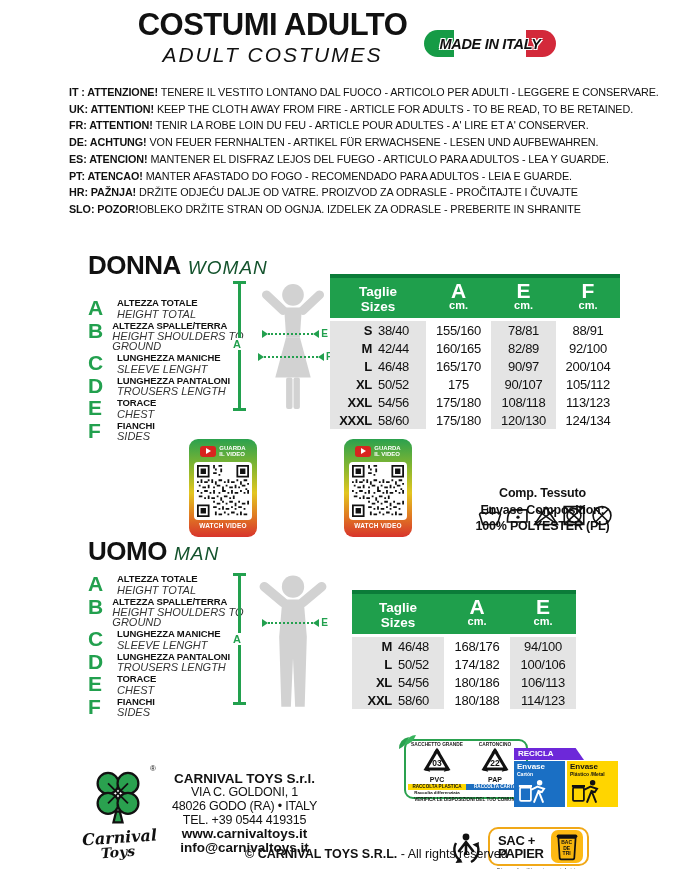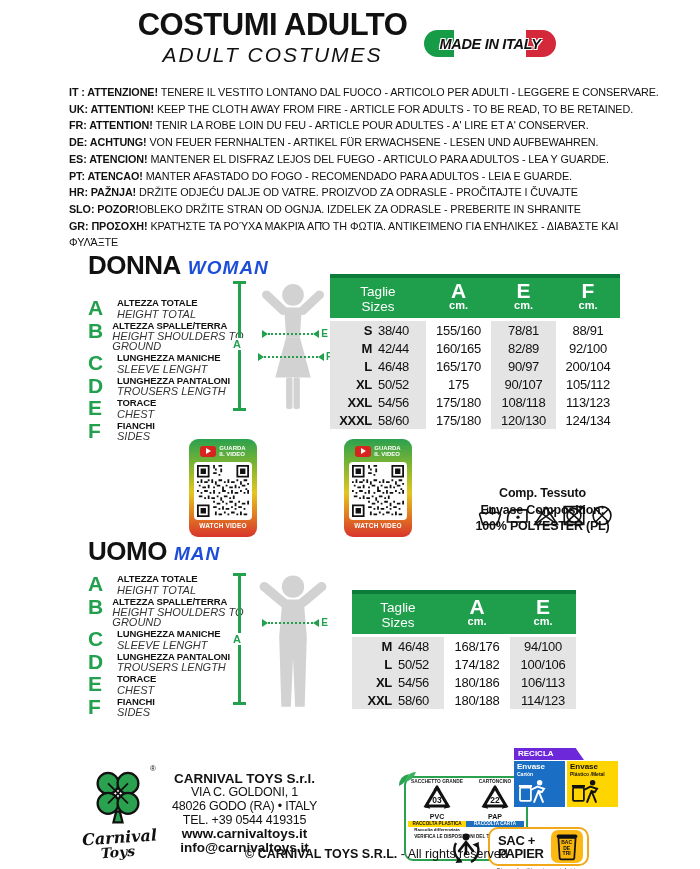--- a/index.html
+++ b/index.html
@@ -18,21 +18,21 @@
   .badge .badge-text{position:absolute;inset:0;display:flex;align-items:center;justify-content:center;
         font-size:14.5px;font-weight:800;font-style:italic;color:#111;letter-spacing:-.3px;
         text-shadow:-1px -1px 0 #fff,1px -1px 0 #fff,-1px 1px 0 #fff,1px 1px 0 #fff;}
   
   .warnings{position:absolute;left:69px;top:84px;width:600px;font-size:10.8px;line-height:16.7px;
             letter-spacing:-.1px;}
   .warn b{font-weight:700;}
   
   .sec-title{position:absolute;left:88px;}
   .sec-it{font-size:26px;font-weight:800;letter-spacing:-.5px;}
-  .sec-en{font-size:19px;font-style:italic;font-weight:700;margin-left:7px;letter-spacing:1px;color:#1d4ed8;}
+  .sec-en{font-size:19px;font-style:italic;font-weight:400;margin-left:7px;letter-spacing:1px;color:#14532d;}
   
   .legend{position:absolute;left:88px;width:165px;}
   .leg-item{display:flex;gap:9px;margin-bottom:2px;}
   .leg-letter{font-size:21px;font-weight:800;color:#22a04e;width:20px;line-height:20px;}
   .leg-it{font-size:9.5px;font-weight:700;line-height:10.5px;letter-spacing:-.1px;}
   .leg-en{font-size:11px;font-style:italic;line-height:10px;color:#333;}
   
   .figure{position:absolute;width:110px;}
   .a-line{position:absolute;left:6px;top:0;bottom:0;width:3px;background:#22a04e;}
   .a-cap{position:absolute;left:1px;width:13px;height:3px;background:#22a04e;}
@@ -46,21 +46,21 @@
   .m-arrow .tri-l{width:0;height:0;border-top:4px solid transparent;border-bottom:4px solid transparent;
                   border-right:6px solid #22a04e;}
   .m-arrow .dots{flex:1;border-top:2px dotted #22a04e;height:0;}
   .m-arrow .m-label{font-size:10px;font-weight:800;color:#22a04e;margin-left:2px;line-height:8px;}
   
   .size-table{position:absolute;display:grid;}
   .st-donna{left:330px;top:274px;grid-template-columns:96px 65px 65px 64px;}
   .st-uomo{left:352px;top:590px;grid-template-columns:92px 66px 66px;}
   .th{background:#1f9f4c;color:#fff;text-align:center;border-top:4px solid #0b7c39;
       border-bottom:3px solid #fff;padding:3px 0 4px;}
-  .th-sizes div{font-size:13.5px;font-weight:400;line-height:15px;}
+  .th-sizes div{font-size:13.5px;font-weight:700;line-height:15px;}
   .th-sizes{padding-top:6px;}
   .th-letter{font-size:21px;font-weight:800;line-height:19px;}
   .th-unit{font-size:11px;font-weight:600;line-height:11px;}
   .td{font-size:13px;text-align:center;padding:1.5px 0;letter-spacing:-.3px;}
   .td-gray{background:#e4e4e4;}
   .td-size{display:flex;justify-content:center;gap:6px;}
   .td-size b{width:36px;text-align:right;font-weight:700;}
   .td-size span{width:42px;text-align:left;}
   
   .qr-badge{position:absolute;top:439px;width:68px;height:98px;border-radius:9px;
@@ -88,21 +88,21 @@
      line-height:15px;transform:rotate(-4deg);}
   .logo-toys{font-family:"DejaVu Serif",serif;font-style:italic;font-weight:700;font-size:14px;
      line-height:14px;transform:rotate(-4deg);}
   .address{position:absolute;left:152px;top:772px;width:185px;text-align:center;}
   .addr-company{font-size:13.5px;font-weight:800;line-height:14px;}
   .addr-line{font-size:12.5px;line-height:13.8px;letter-spacing:-.2px;}
   .addr-bold{font-size:13.5px;font-weight:800;line-height:14px;}
   .copyright{position:absolute;left:245px;top:847px;font-size:12.5px;}
   .copyright b{font-weight:700;}
   
-  .ric-box{position:absolute;left:404px;top:776px;width:124px;height:85px;border:2px solid #2aa14f;
+  .ric-box{position:absolute;left:404px;top:739px;width:124px;height:60px;border:2px solid #2aa14f;
      border-radius:9px;background:#fff;box-sizing:border-box;padding:1px 2px;}
   .ric-leaf{position:absolute;left:-9px;top:-8px;}
   .ric-cols{display:flex;}
   .ric-col{width:50%;text-align:center;}
   .ric-col-label{font-size:4.8px;font-weight:700;line-height:5.2px;color:#222;}
   .mobius{position:relative;width:34px;height:29px;margin:0 auto;}
   .mobius svg{position:absolute;inset:0;}
   .mobius .mob-num{position:absolute;left:0;right:0;top:11px;font-size:8.5px;font-weight:800;
      text-align:center;}
   .mob-mat{font-size:7px;font-weight:800;line-height:7px;}
@@ -174,21 +174,20 @@
 
   <div class="warnings">
     <div class="warn"><b>IT : ATTENZIONE!</b> <span>TENERE IL VESTITO LONTANO DAL FUOCO - ARTICOLO PER ADULTI - LEGGERE E CONSERVARE.</span></div>
     <div class="warn"><b>UK: ATTENTION!</b> <span>KEEP THE CLOTH AWAY FROM FIRE - ARTICLE FOR ADULTS - TO BE READ, TO BE RETAINED.</span></div>
     <div class="warn"><b>FR: ATTENTION!</b> <span>TENIR LA ROBE LOIN DU FEU - ARTICLE POUR ADULTES  - A' LIRE ET A' CONSERVER.</span></div>
     <div class="warn"><b>DE: ACHTUNG!</b> <span>VON FEUER FERNHALTEN - ARTIKEL FÜR ERWACHSENE  - LESEN UND AUFBEWAHREN.</span></div>
     <div class="warn"><b>ES: ATENCION!</b> <span>MANTENER EL DISFRAZ LEJOS DEL FUEGO -  ARTICULO PARA ADULTOS - LEA Y GUARDE.</span></div>
     <div class="warn"><b>PT: ATENCAO!</b> <span>MANTER AFASTADO DO FOGO - RECOMENDADO PARA ADULTOS - LEIA E GUARDE.</span></div>
     <div class="warn"><b>HR: PAŽNJA!</b> <span>DRŽITE ODJEĆU DALJE OD VATRE. PROIZVOD ZA ODRASLE - PROČITAJTE I ČUVAJTE</span></div>
     <div class="warn"><b>SLO: POZOR!</b><span>OBLEKO DRŽITE STRAN OD OGNJA. IZDELEK ZA ODRASLE - PREBERITE IN SHRANITE</span></div>
-    <div class="warn"><b>GR: ΠΡΟΣΟΧΗ!</b> <span>ΚΡΑΤΉΣΤΕ ΤΑ ΡΟΎΧΑ ΜΑΚΡΙΆ ΑΠΌ ΤΗ ΦΩΤΙΆ. ΑΝΤΙΚΕΊΜΕΝΟ ΓΙΑ ΕΝΉΛΙΚΕΣ - ΔΙΑΒΆΣΤΕ ΚΑΙ ΦΥΛΆΞΤΕ</span></div>
   </div>
 
   <div class="sec-title" style="top:250px">
     <span class="sec-it">DONNA</span><span class="sec-en">WOMAN</span>
   </div>
 
   <div class="legend" style="top:298px">
     <div class="leg-item">
         <span class="leg-letter">A</span>
         <span>

